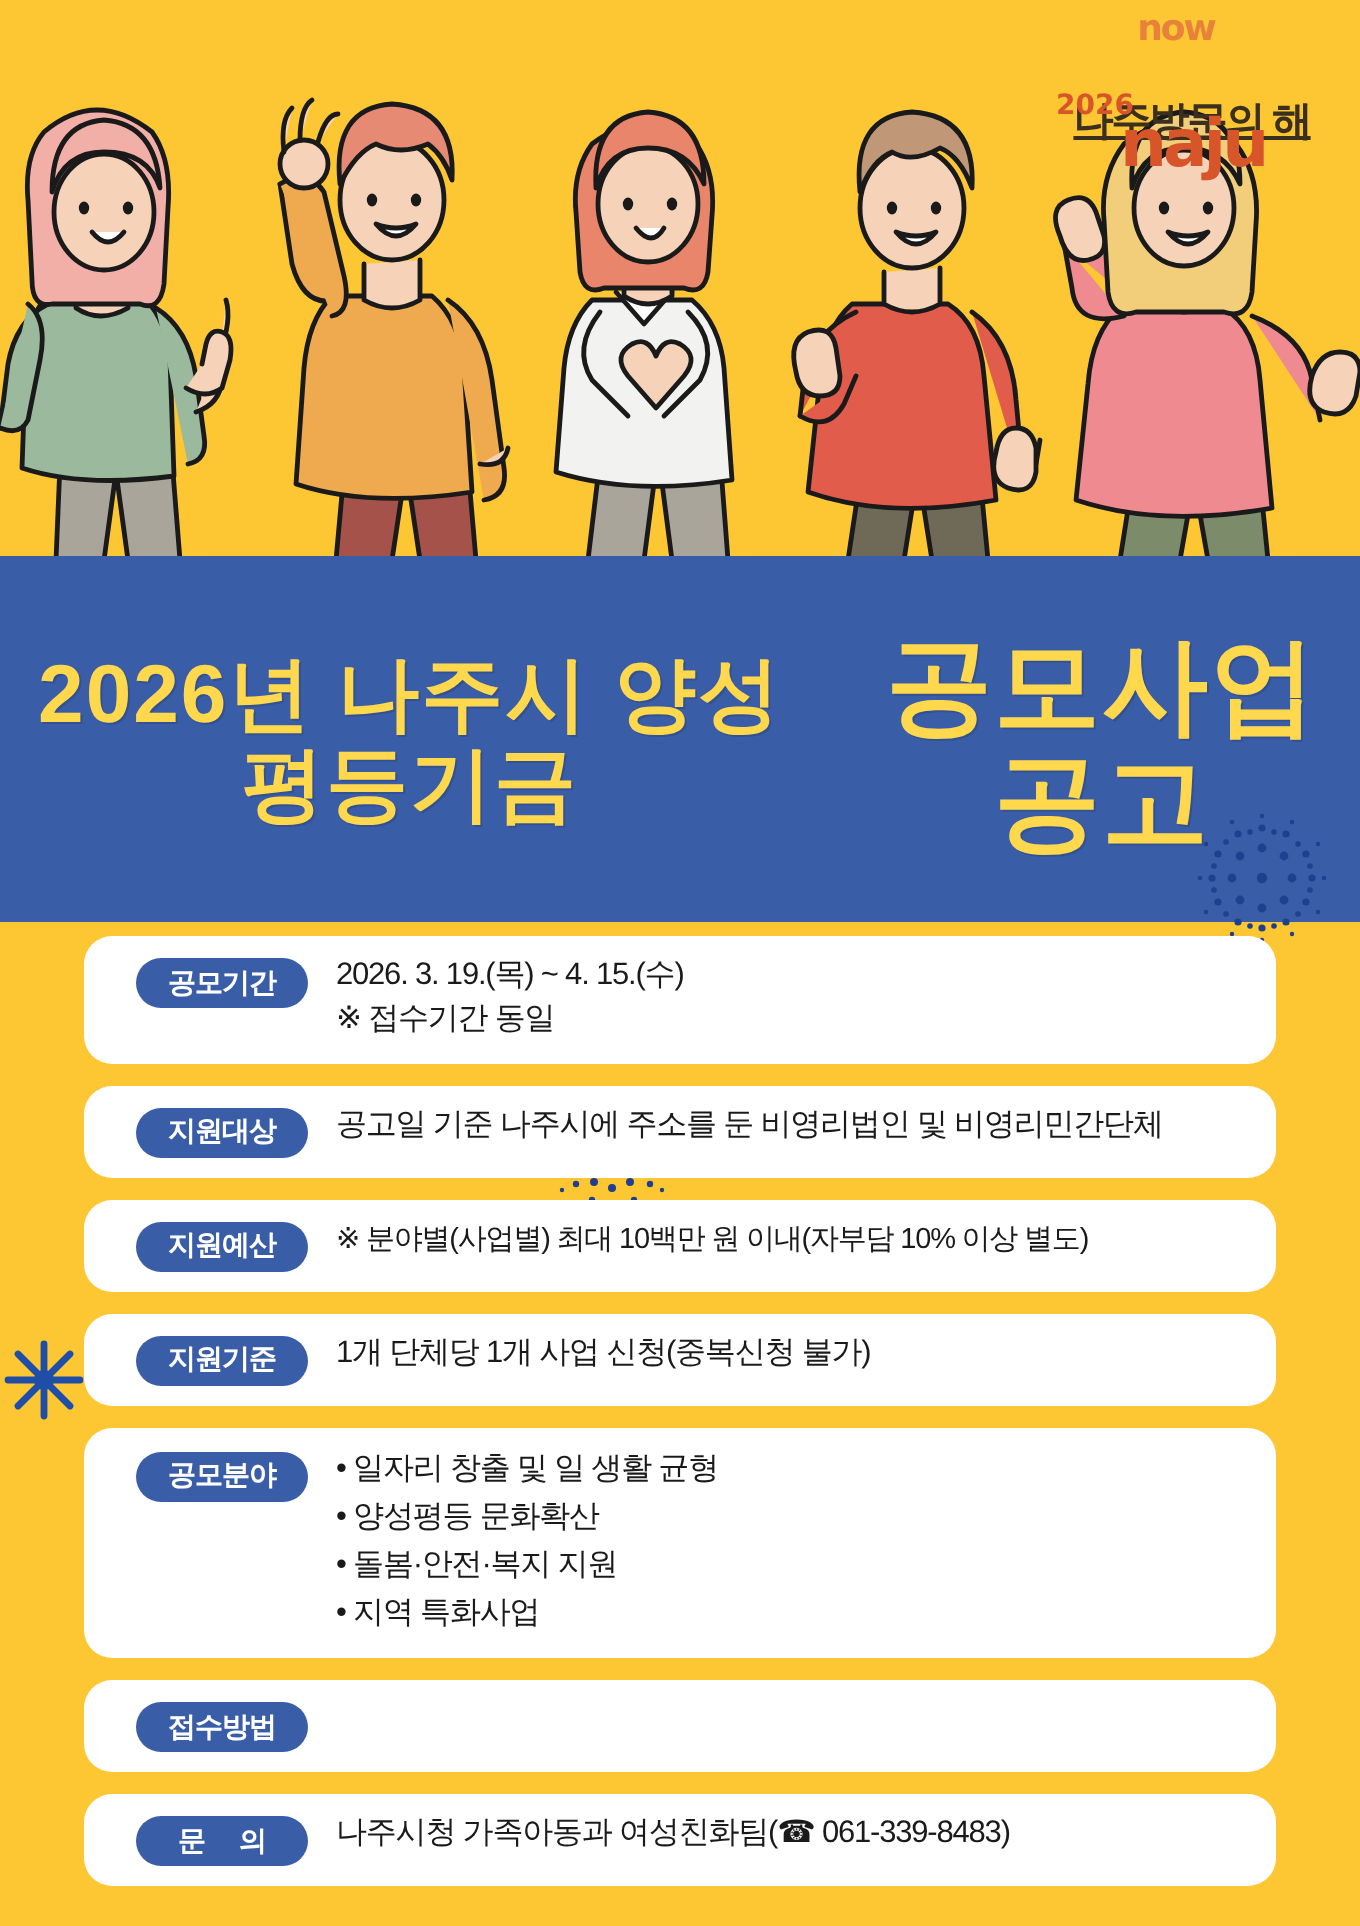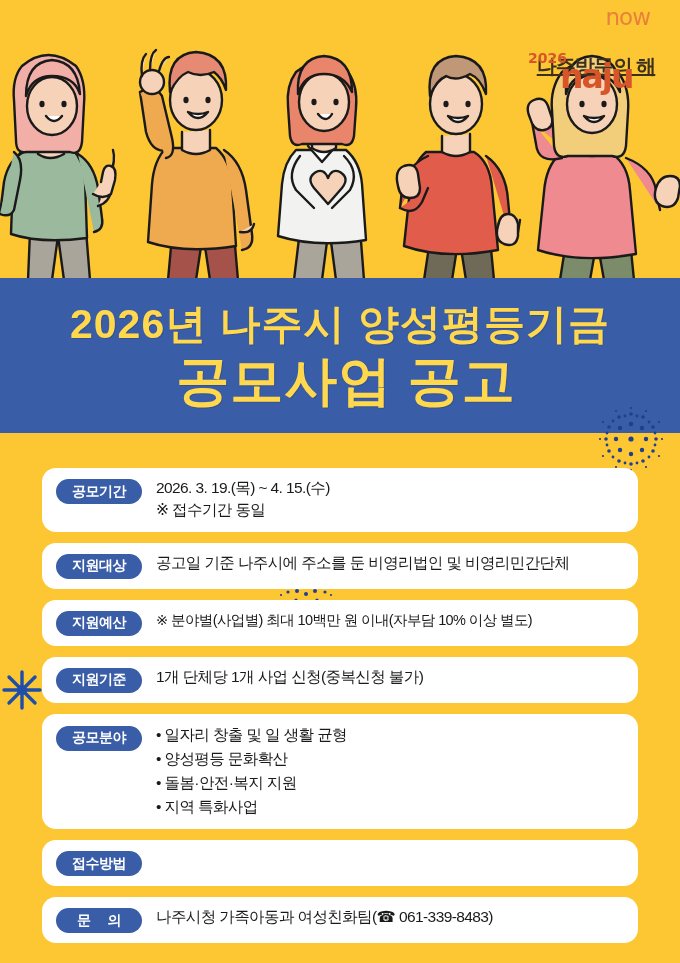--- a/index.html
+++ b/index.html
@@ -36,25 +36,25 @@
     right: 14px;
     top: 6px;
     width: 140px;
     height: 76px;
     text-align: center;
     line-height: 1;
     user-select: none;
   }
   .brand-now {
     display: block;
-    font-size: 23px;
-    font-weight: normal;
+    font-size: 18px;
+    font-weight: bold;
     color: #e8813a;
     letter-spacing: -1px;
-    text-align: right;
+    text-align: center;
     padding-right: 16px;
     font-family: "DejaVu Sans", sans-serif;
   }
   .brand-mid {
     display: block;
     position: relative;
     height: 30px;
     margin-top: -4px;
   }
   .brand-year {
@@ -84,24 +84,24 @@
     margin-top: 1px;
     text-decoration: underline;
   }
 
   
   .title-banner {
     position: absolute;
     left: 0;
     top: 278px;
     width: 680px;
-    height: 155px;
+    height: 183px;
     background: #3A5DA8;
     display: flex;
-    flex-direction: column;
+    flex-direction: row;
     align-items: center;
     justify-content: center;
     overflow: hidden;
   }
   .title-line {
     color: #FFD84D;
     font-weight: bold;
     letter-spacing: 1px;
     text-align: center;
     line-height: 1.08;
@@ -121,21 +121,21 @@
   .rows {
     position: absolute;
     left: 42px;
     top: 468px;
     width: 596px;
   }
   .row {
     background: #ffffff;
     border-radius: 14px;
     margin-bottom: 11px;
-    padding: 9px 14px 10px 14px;
+    padding: 9px 14px 10px 26px;
     display: flex;
     align-items: flex-start;
     box-sizing: border-box;
     position: relative;
     z-index: 3;
   }
   .row-label {
     flex: 0 0 auto;
     width: 86px;
     height: 25px;

